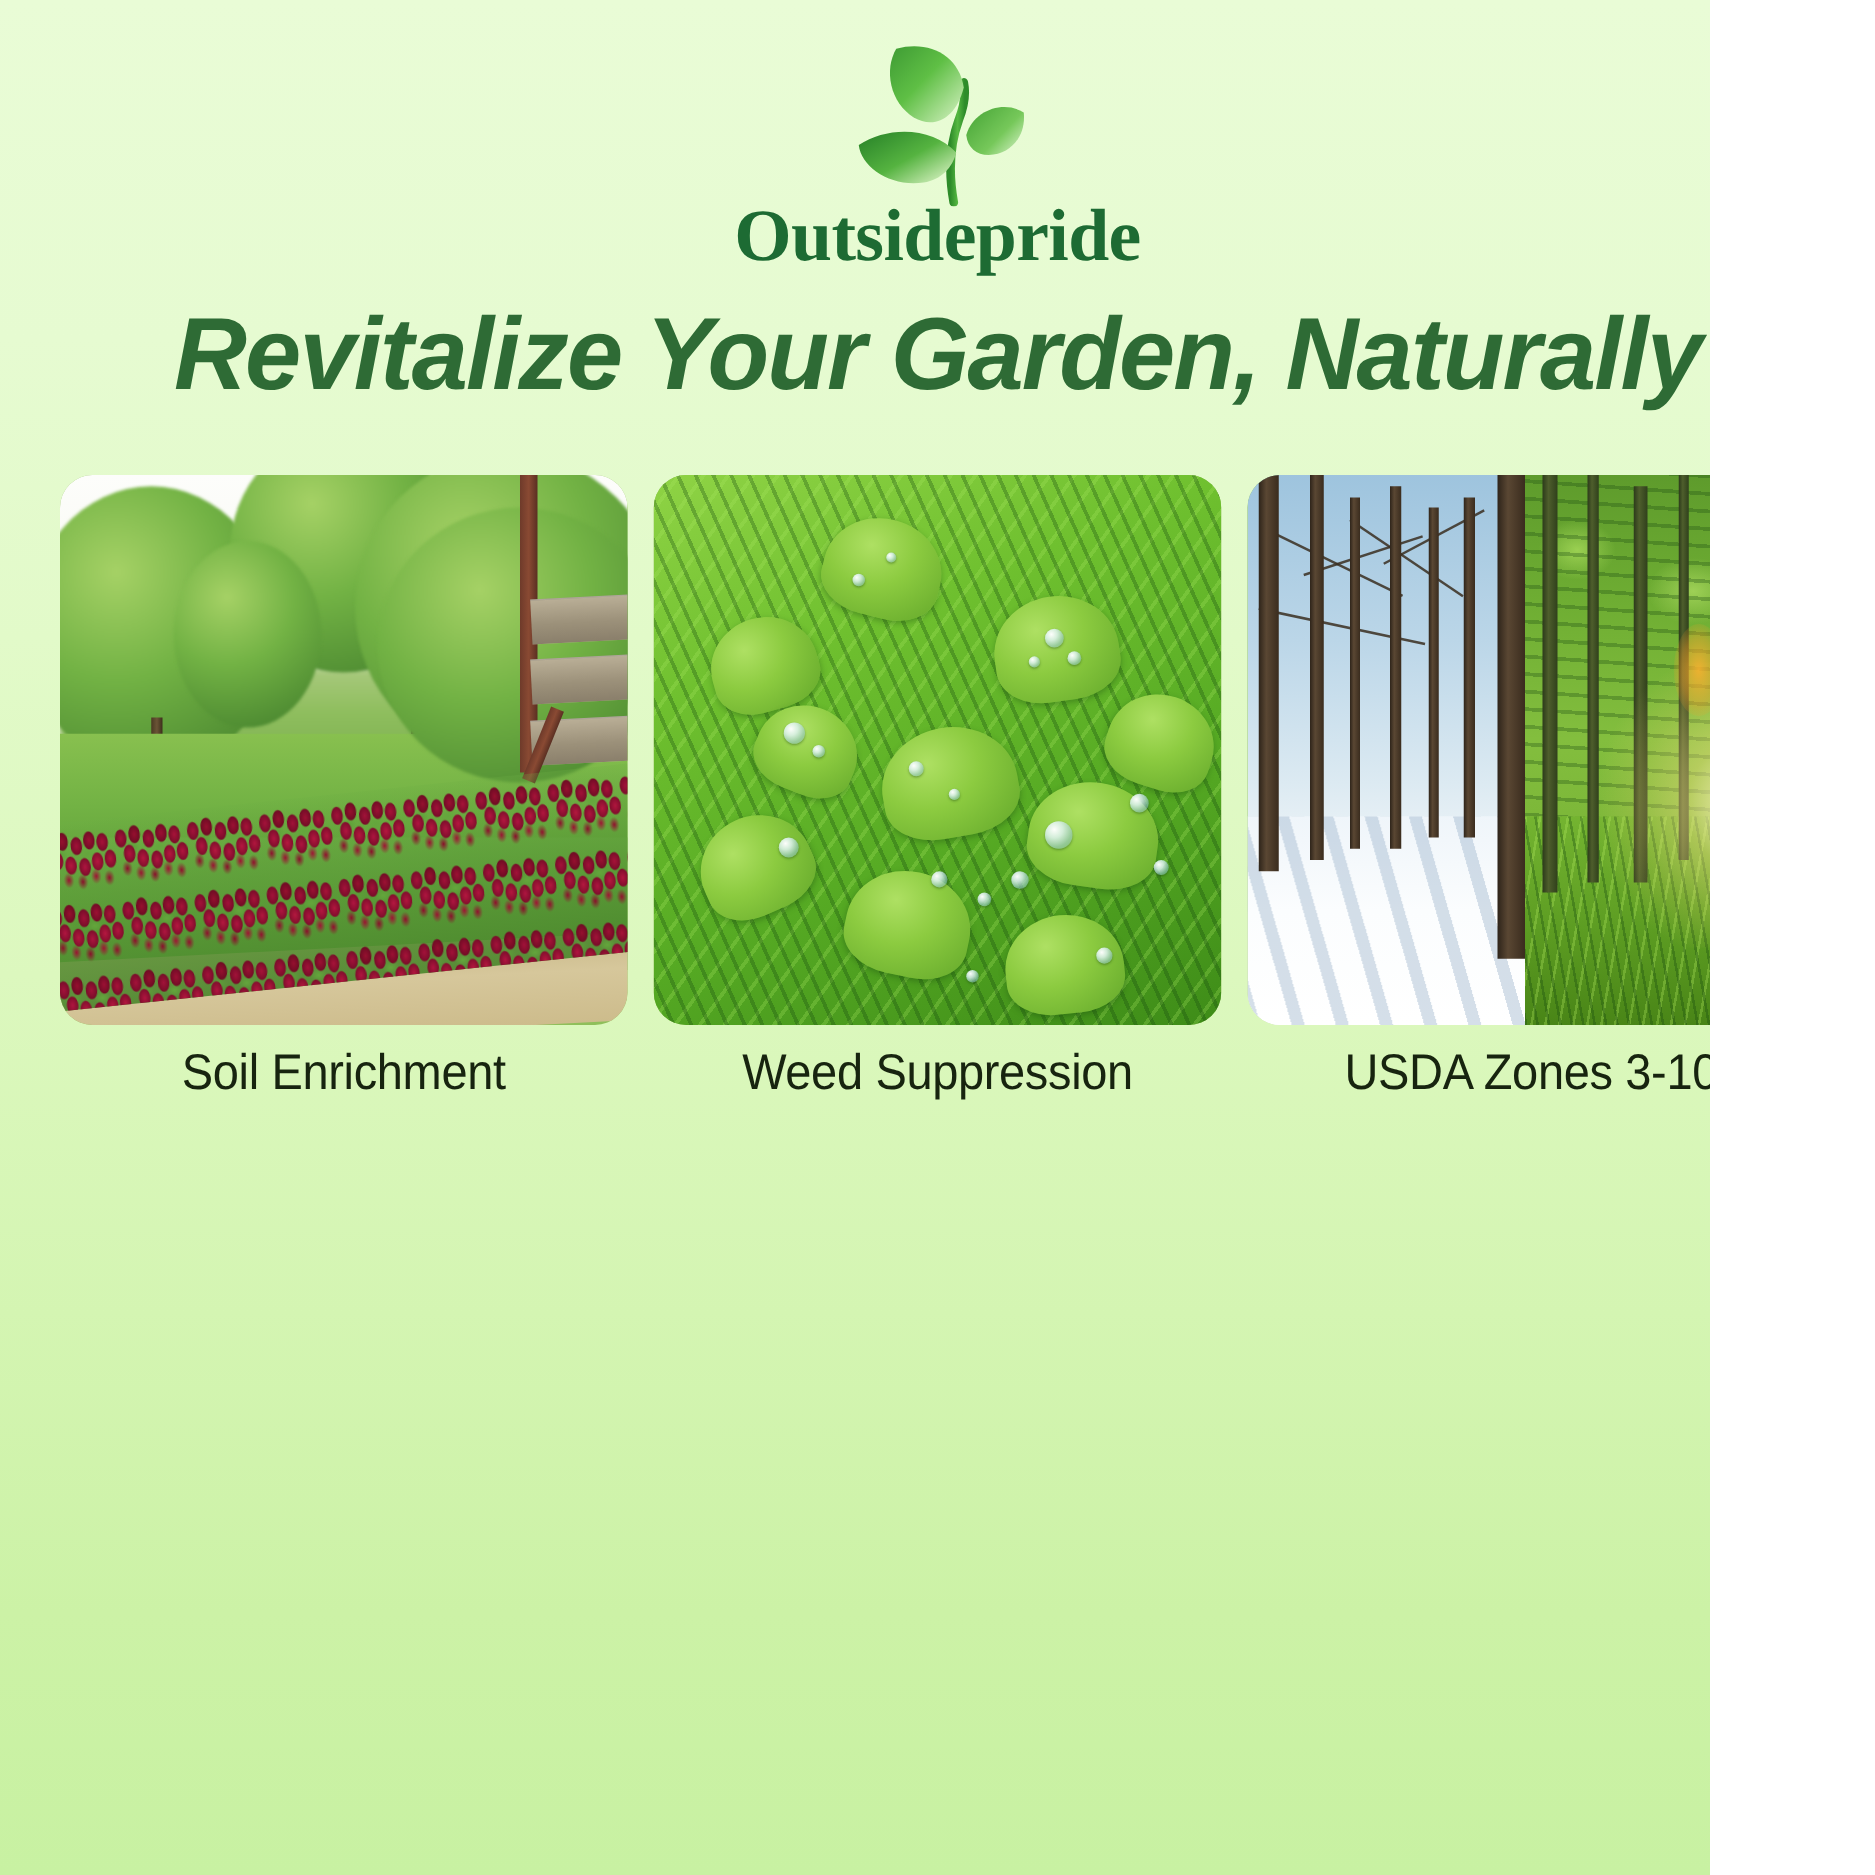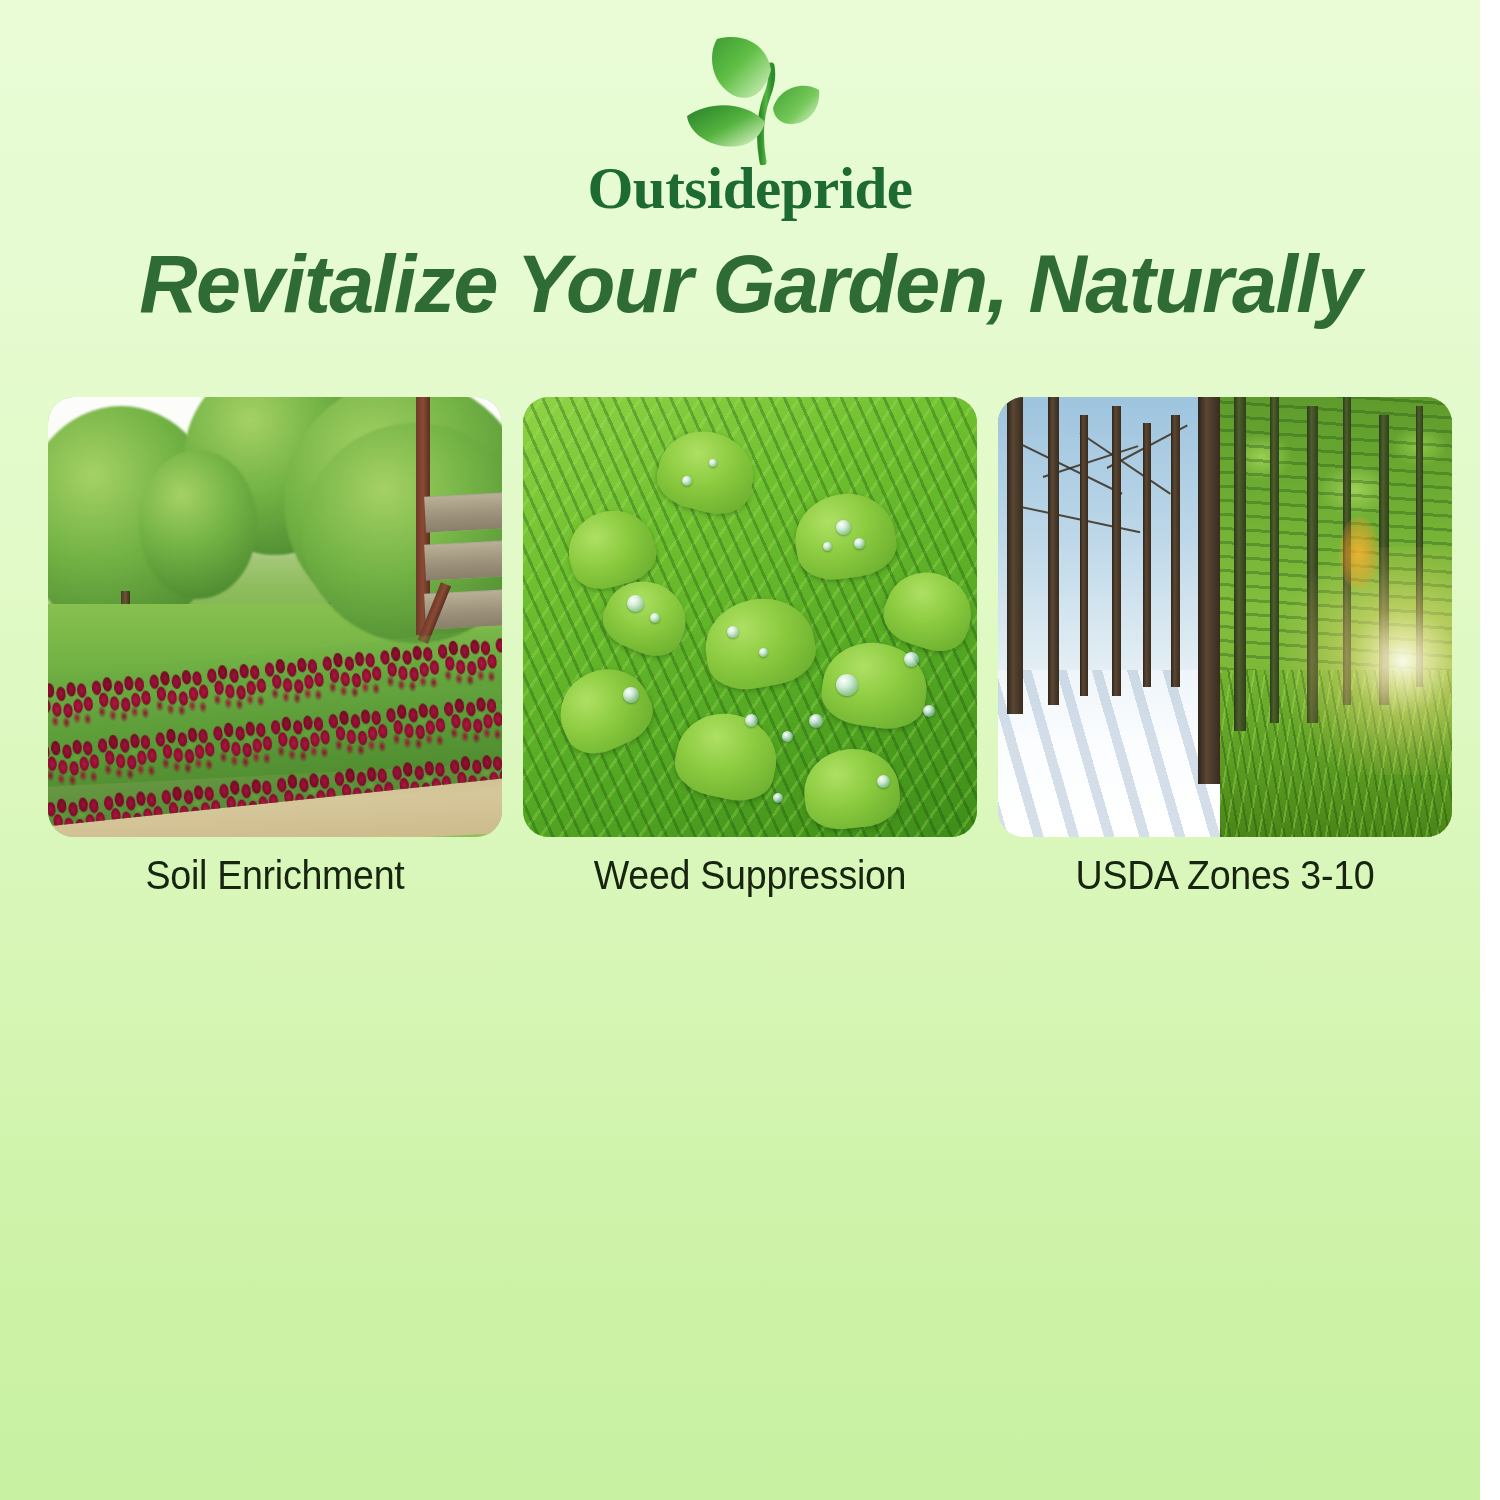--- a/index.html
+++ b/index.html
@@ -8,21 +8,21 @@
   }
   body {
     width: 1500px;
     height: 1500px;
     overflow: hidden;
     font-family: "Liberation Sans", sans-serif;
   }
 
   #poster {
     position: relative;
-    width: 1480px;
+    width: 1368px;
     height: 1500px;
     background: linear-gradient(180deg,
         #E9FCD6 0%,
         #E6FBD1 18%,
         #E2FAC9 34%,
         #DCF8BE 52%,
         #D4F5B2 70%,
         #CCF2A6 86%,
         #C8F1A2 100%);
     overflow: hidden;
@@ -68,21 +68,21 @@
     line-height: 1;
     letter-spacing: -1.5px;
     color: #2E6B35;
     transform: scaleX(0.985);
   }
 
   
   #grid {
     position: absolute;
     left: 48px;
-    top: 397px;
+    top: 380px;
     width: 1404px;
     display: grid;
     grid-template-columns: repeat(3, 454px);
     grid-template-rows: repeat(2, auto);
     column-gap: 21px;
     row-gap: 18px;
   }
   .cell {
     width: 454px;
   }

